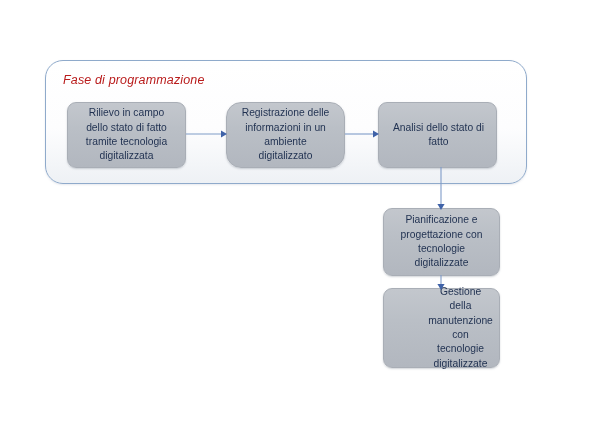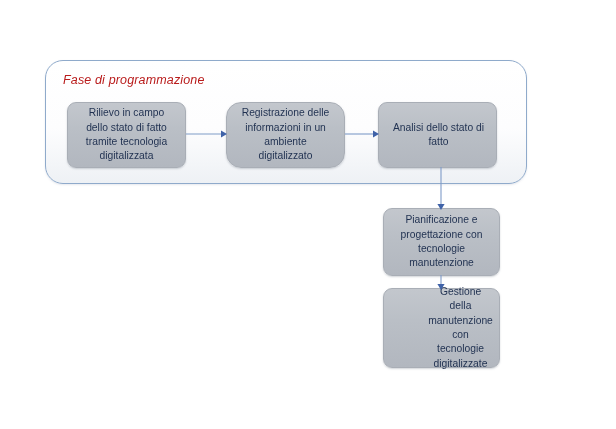--- a/index.html
+++ b/index.html
@@ -127,21 +127,21 @@
 
   <div class="node" id="node-3">
     <span class="node-text">Analisi dello stato di
 fatto</span>
   </div>
 
   <div class="node" id="node-4">
     <span class="node-text">Pianificazione e
 progettazione con
 tecnologie
-manutenzione</span>
+digitalizzate</span>
   </div>
 
   <div class="node" id="node-5">
     <span class="node-text">Gestione della
 manutenzione con
 tecnologie
 digitalizzate</span>
   </div>
 
   <div class="connector" id="conn-1">

